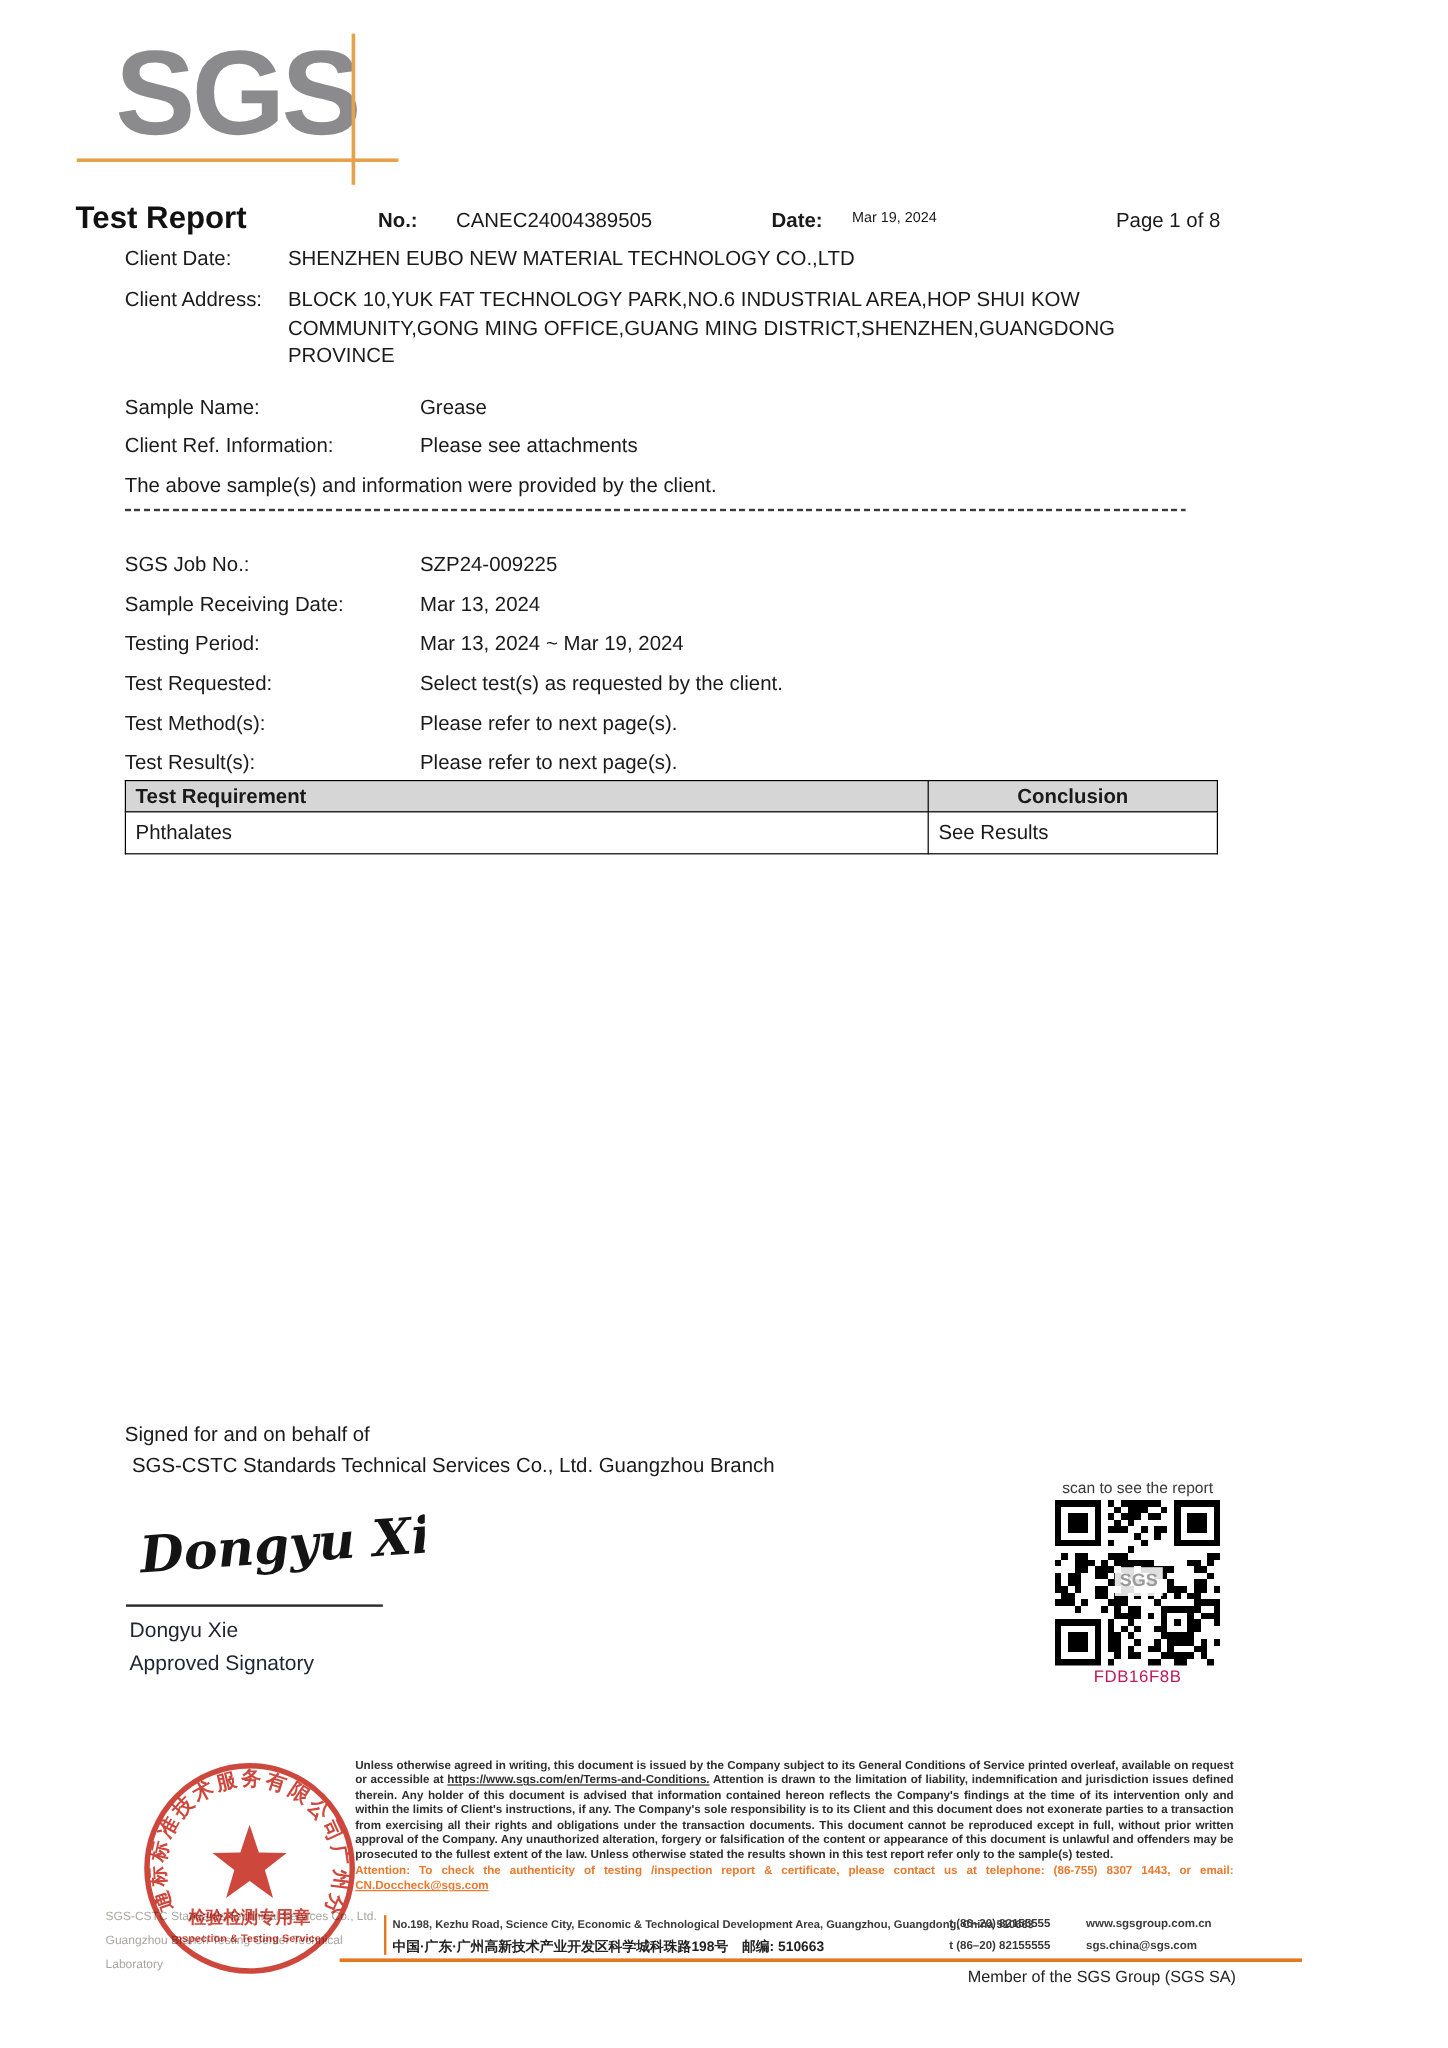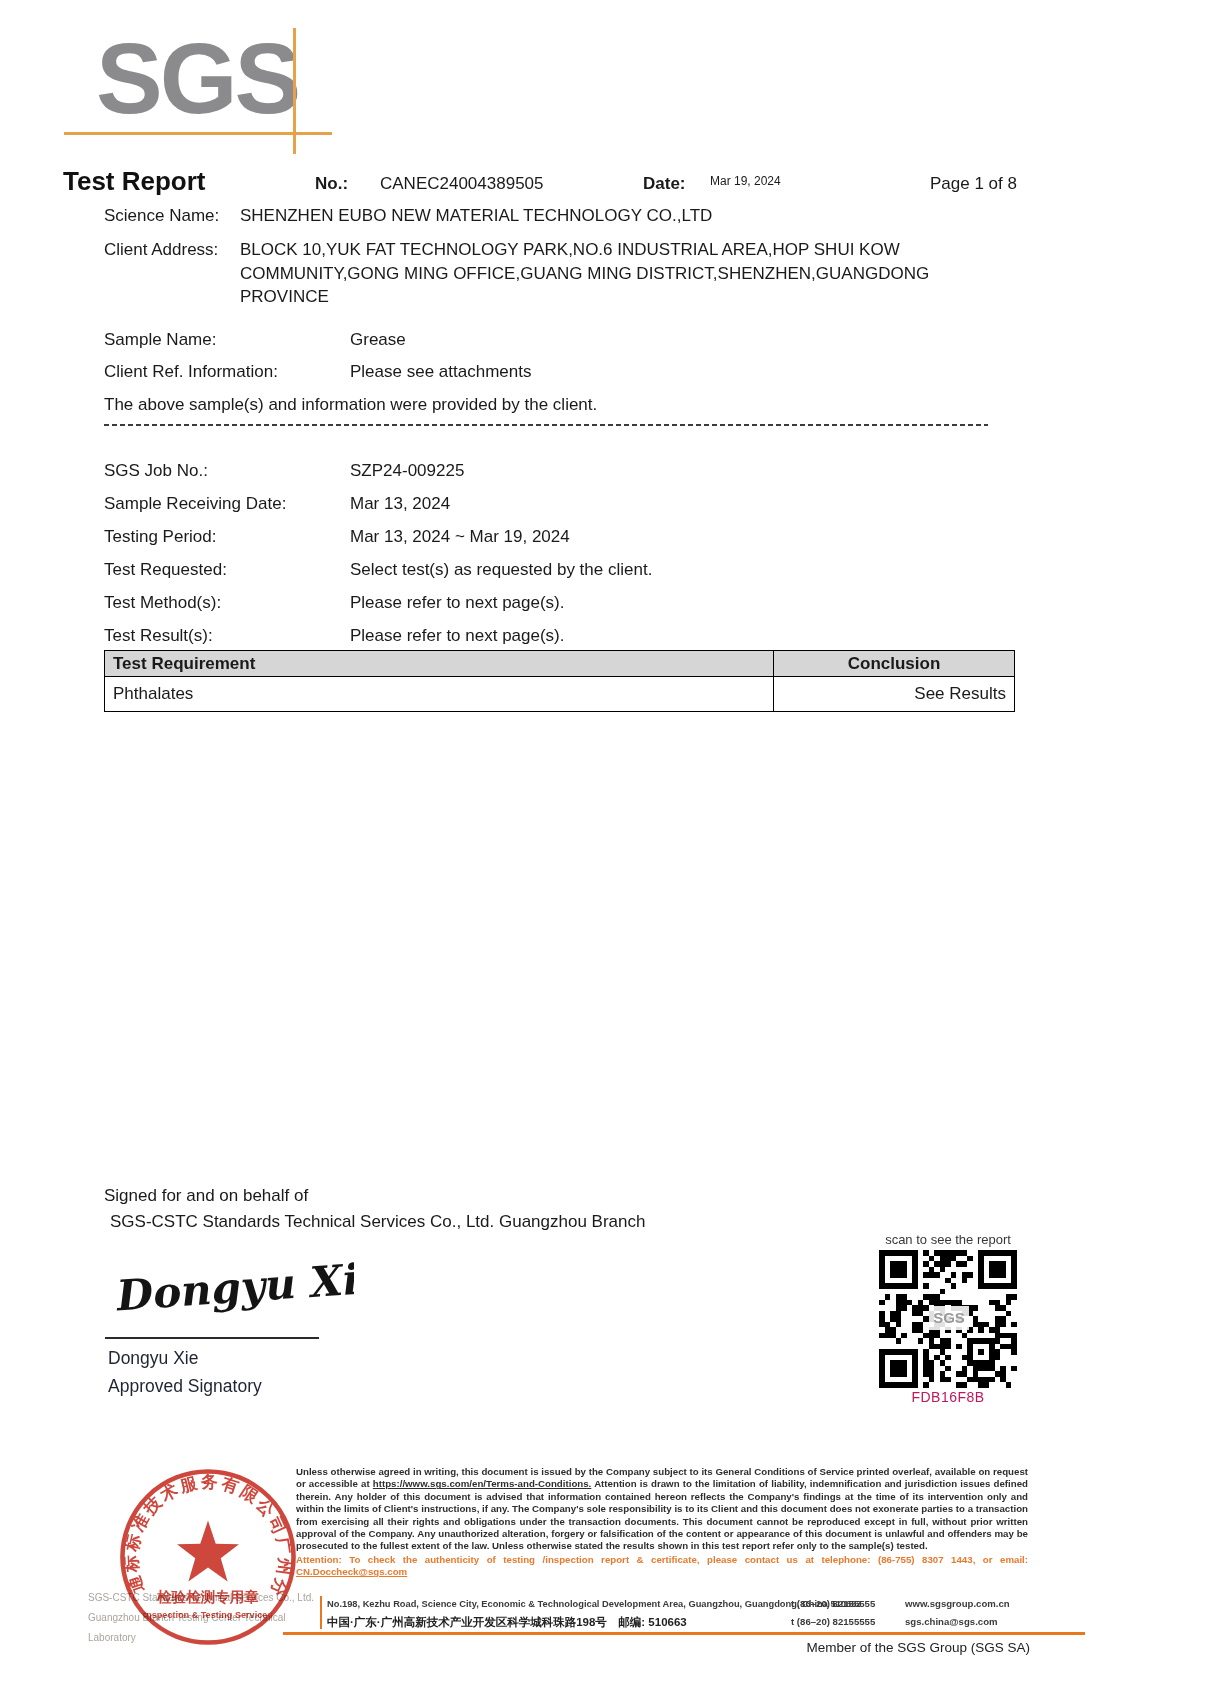--- a/index.html
+++ b/index.html
@@ -32,21 +32,21 @@
   .dashsep{left:104px;top:424px;width:884px;height:2px;
            background:repeating-linear-gradient(90deg,#3a3a3a 0 5px,transparent 5px 8px);}
   .details-block{left:104px;top:454px;width:920px;grid-template-columns:246px auto;line-height:33px;}
 
   
   .rtable{left:104px;top:650px;width:911px;border-collapse:collapse;font-size:17px;border-radius:19px;}
   .rtable th,.rtable td{border:1.8px solid #000;}
   .rtable th{background:#d6d6d6;font-weight:bold;height:25px;text-align:left;padding:0 8px;}
   .rtable th.c2{width:224px;text-align:center;}
   .rtable td{height:34px;padding:0 8px;}
-  .rtable td.c2{text-align:right;}
+  .rtable td.c2{text-align:left;}
 
   
   .signed1{left:104px;top:1186px;font-size:17px;}
   .signed2{left:110px;top:1212px;font-size:17px;}
   .sig-hand{left:114px;top:1258px;width:240px;height:80px;}
   .sig-line{left:105px;top:1337px;width:214px;height:2.4px;background:#2a2a2a;}
   .sig-name{left:108px;top:1348px;font-size:17.5px;color:#1f2433;}
   .sig-role{left:108px;top:1376px;font-size:17.5px;color:#1f2433;}
 
   
@@ -89,21 +89,21 @@
   </div>
 
   <div class="abs hdr-title">Test Report</div>
   <span class="abs hdr-no-label">No.:</span>
   <span class="abs hdr-no-value">CANEC24004389505</span>
   <span class="abs hdr-date-label">Date:</span>
   <span class="abs hdr-date-value">Mar 19, 2024</span>
   <span class="abs hdr-page">Page 1 of 8</span>
 
   <div class="abs lblgrid client-name">
-    <span>Science Name:</span>
+    <span>Client Date:</span>
     <span class="val">SHENZHEN EUBO NEW MATERIAL TECHNOLOGY CO.,LTD</span>
   </div>
   <div class="abs lblgrid client-addr">
     <span>Client Address:</span>
     <span class="val">BLOCK 10,YUK FAT TECHNOLOGY PARK,NO.6 INDUSTRIAL AREA,HOP SHUI KOW COMMUNITY,GONG MING OFFICE,GUANG MING DISTRICT,SHENZHEN,GUANGDONG PROVINCE</span>
   </div>
 
   <div class="abs lblgrid sample-block">
     <span>Sample Name:</span>
     <span>Grease</span>

